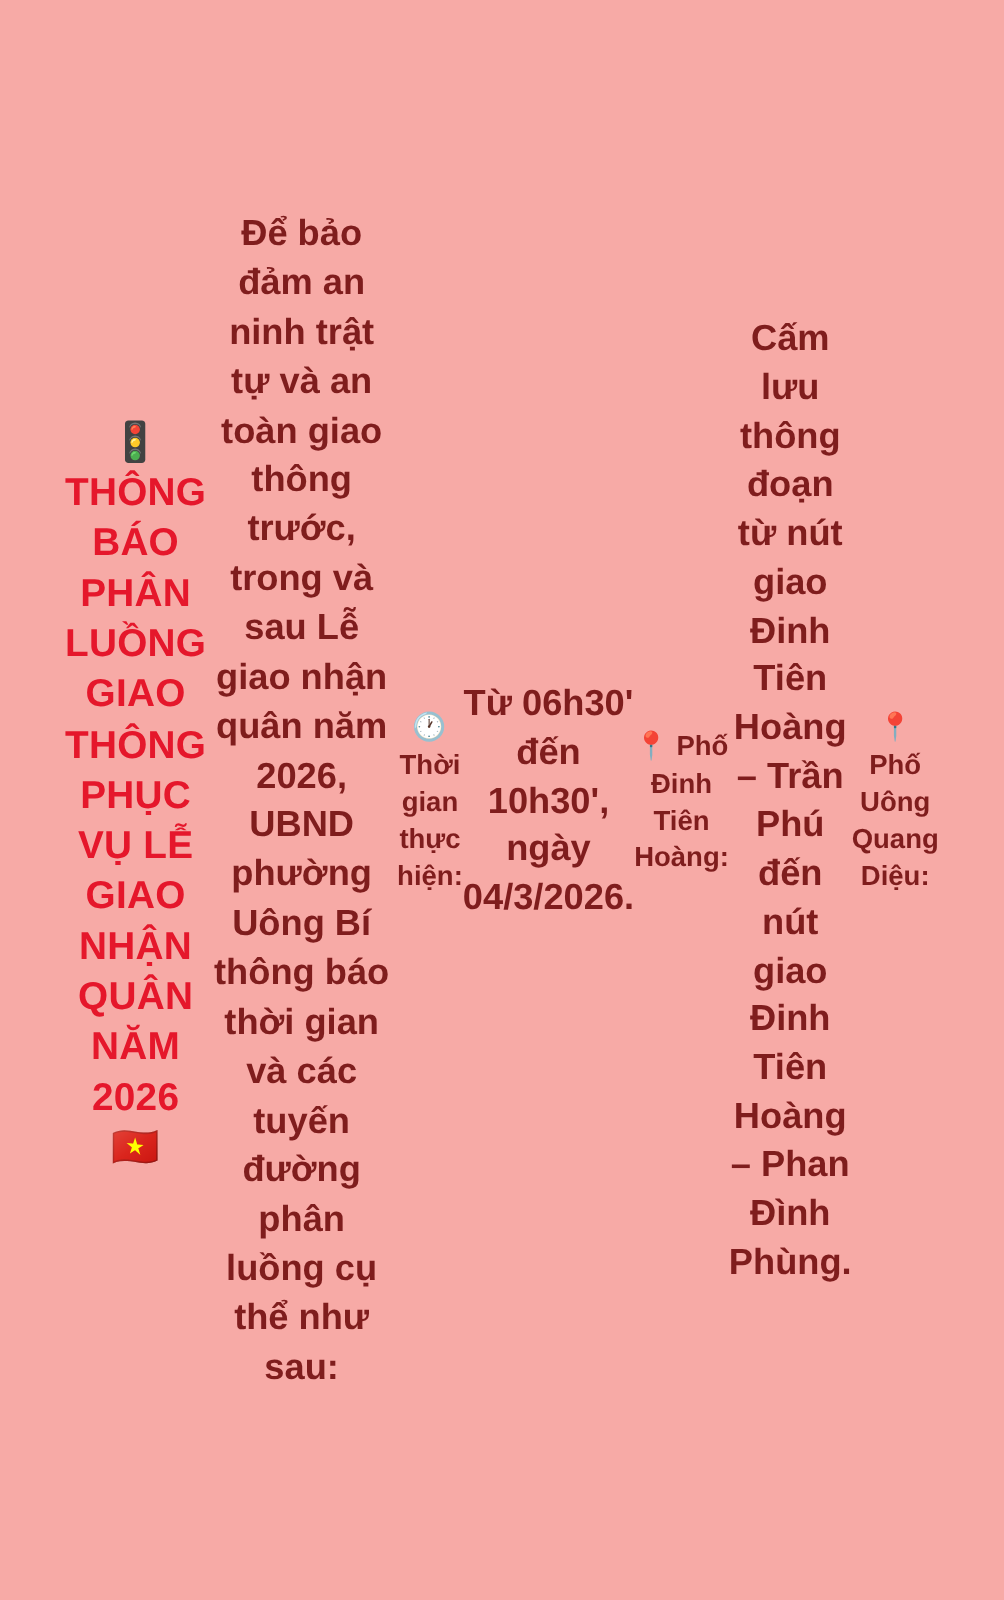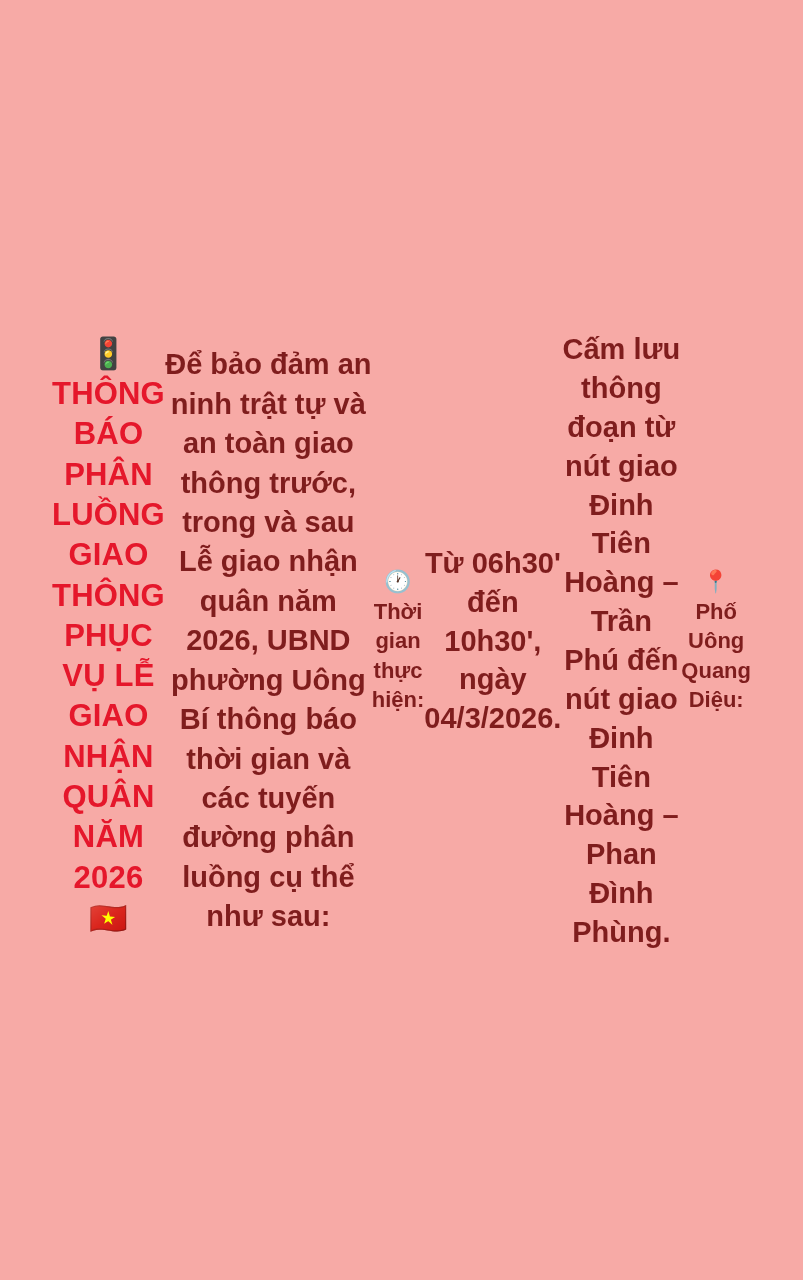--- a/index.html
+++ b/index.html
@@ -86,20 +86,24 @@
     <span class="emoji">🕐</span>
     <span>Thời gian thực hiện:</span>
   </p>
   <p class="block body-text">Từ 06h30' đến 10h30', ngày 04/3/2026.</p>
 
   <div class="gap-lg"></div>
 
 
   <div class="gap-lg"></div>
 
+  <p class="block section-head">
+    <span class="emoji">📍</span>
+    <span>Phố Đinh Tiên Hoàng:</span>
+  </p>
   <p class="block body-text">Cấm lưu thông đoạn từ nút giao Đinh Tiên Hoàng – Trần Phú đến nút giao Đinh Tiên Hoàng – Phan Đình Phùng.</p>
 
   <div class="gap-lg"></div>
 
   <p class="block section-head">
     <span class="emoji">📍</span>
     <span>Phố Uông Quang Diệu:</span>
   </p>
 
   <div class="gap-md"></div>

